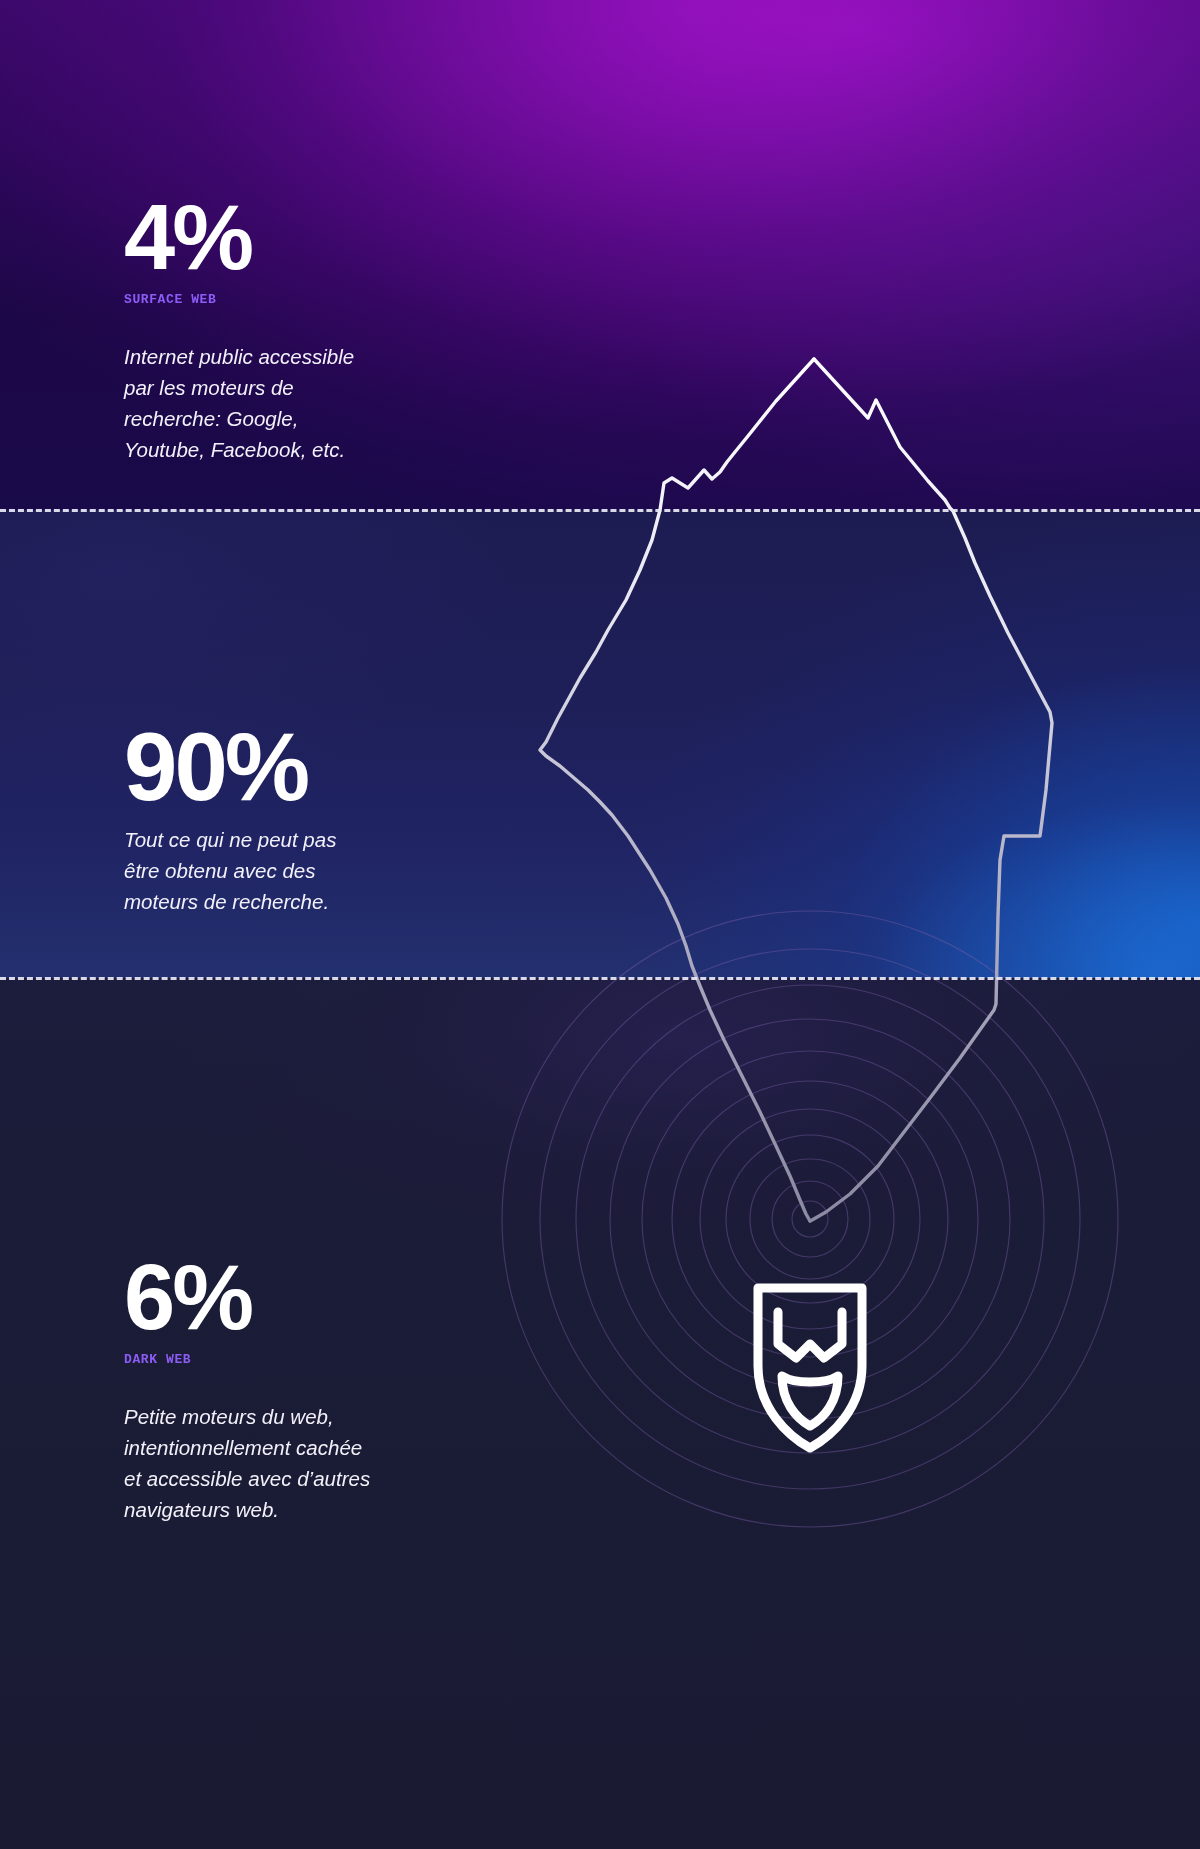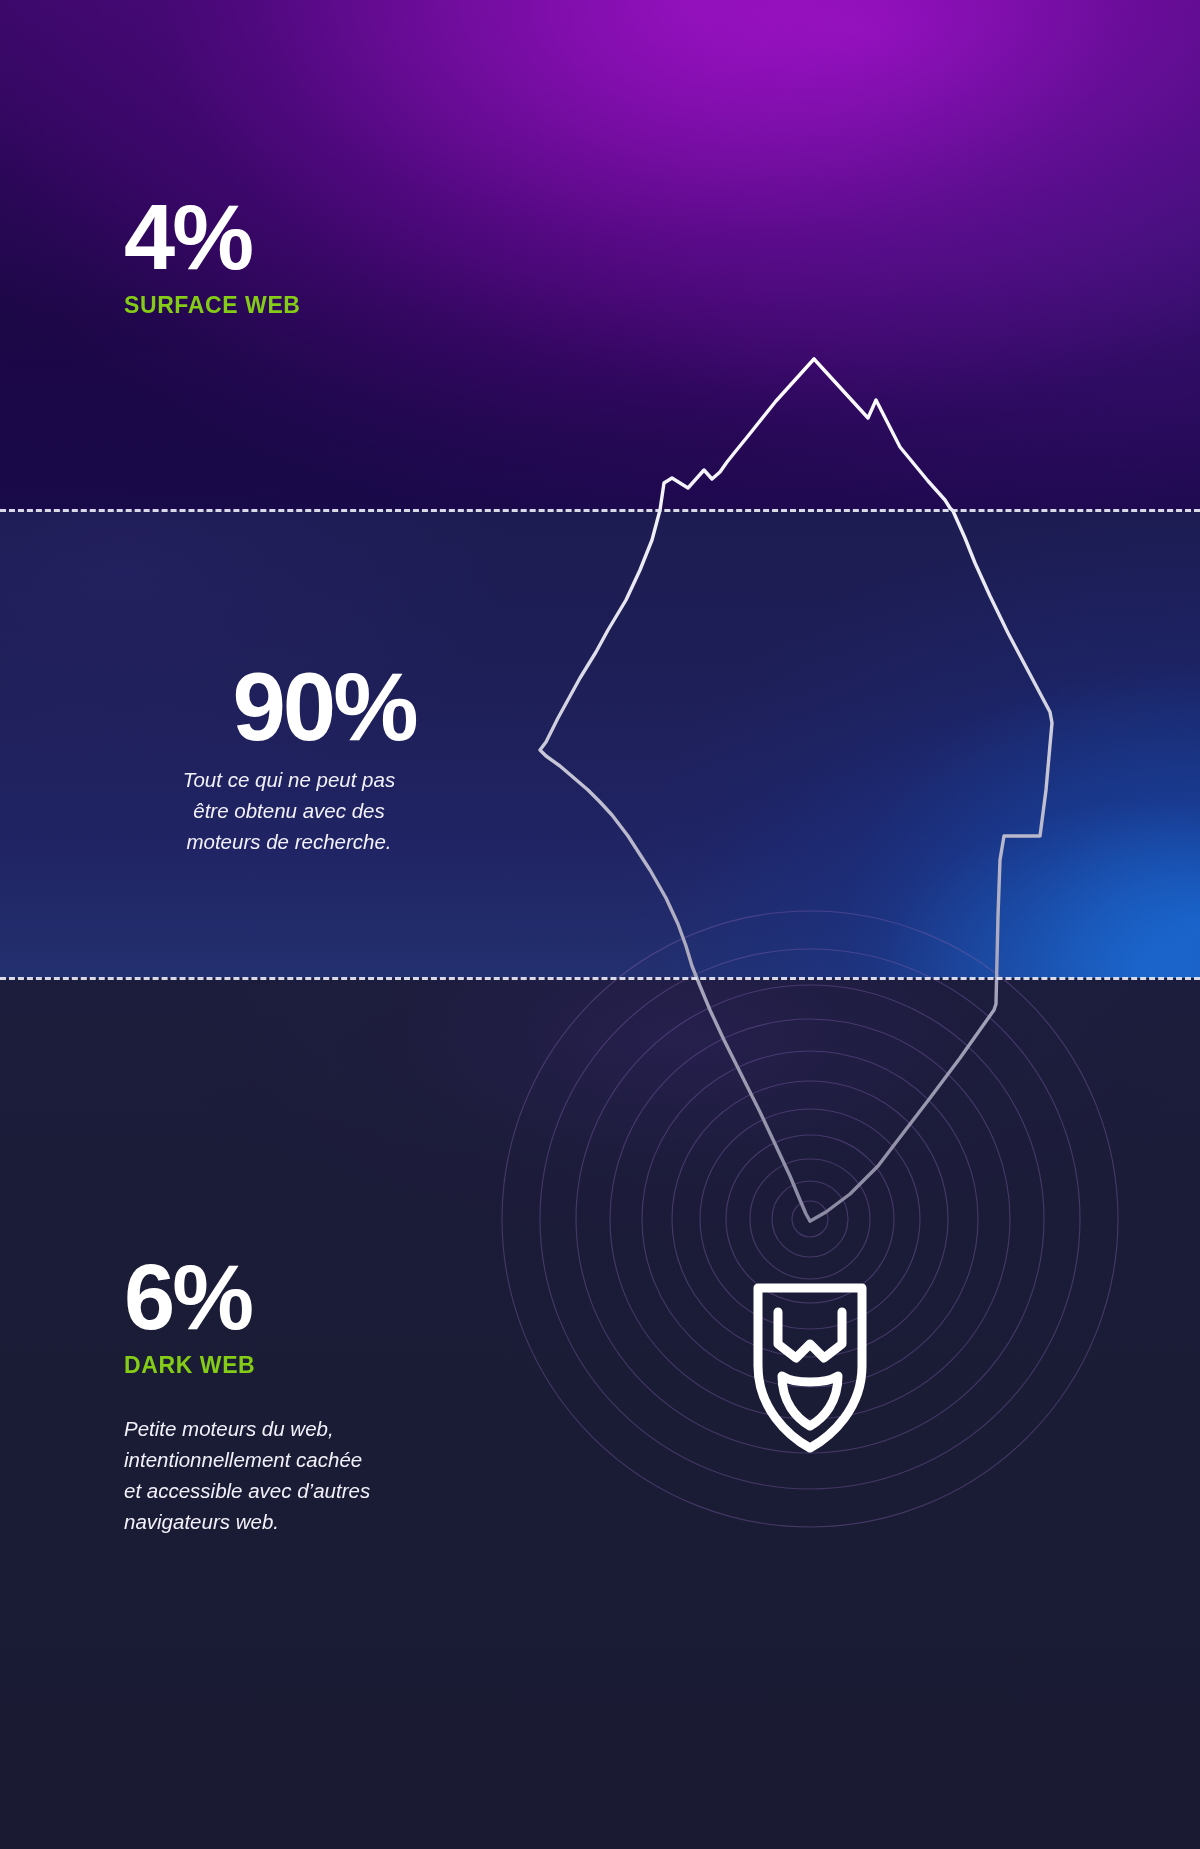--- a/index.html
+++ b/index.html
@@ -63,40 +63,40 @@
 
   
   #rings { position:absolute; left:0; top:0; width:1200px; height:1849px; pointer-events:none; }
 
   
   #art { position:absolute; left:0; top:0; width:1200px; height:1849px; pointer-events:none; }
 
   
   .panel { position:absolute; left:124px; width:400px; }
   #panel-surface { top:192px; }
-  #panel-deep    { top:660px;text-align:center; }
+  #panel-deep    { top:720px; }
   #panel-dark    { top:1252px; }
 
   .pct {
     font-family:"Liberation Sans", sans-serif;
     font-weight:bold;
     font-size:92px;
     line-height:.98;
     letter-spacing:-3px;
     color:#ffffff;
     margin-bottom:10px;
   }
   #panel-deep .pct { font-size:96px; }
 
   .cat {
-    font-family:Liberation Sans, sans-serif;
+    font-family:Liberation Mono, monospace;
     font-weight:bold;
-    font-size:23px;
+    font-size:13px;
     letter-spacing:.6px;
-    color:#84cc16;
+    color:#8b5cf6;
     margin-bottom:34px;
   }
 
   .desc {
     font-family:"Liberation Sans", sans-serif;
     font-style:italic;
     font-size:20.5px;
     line-height:31px;
     color:#f2f1fa;
     white-space:pre-line;
@@ -241,20 +241,24 @@
                C 16 24, -16 24, -28 16 Z" fill="none" stroke="#ffffff" stroke-width="9" stroke-linejoin="round"></path>
     </g>
   </svg>
 
   <div class="divider" id="divider-top"></div>
   <div class="divider" id="divider-bottom"></div>
 
   <div class="panel" id="panel-surface">
     <div class="pct">4%</div>
     <div class="cat">SURFACE WEB</div>
+    <div class="desc">Internet public accessible
+par les moteurs de
+recherche: Google,
+Youtube, Facebook, etc.</div>
   </div>
 
   <div class="panel" id="panel-deep">
     <div class="pct">90%</div>
     <div class="desc">Tout ce qui ne peut pas
 être obtenu avec des
 moteurs de recherche.</div>
   </div>
 
   <div class="panel" id="panel-dark">

